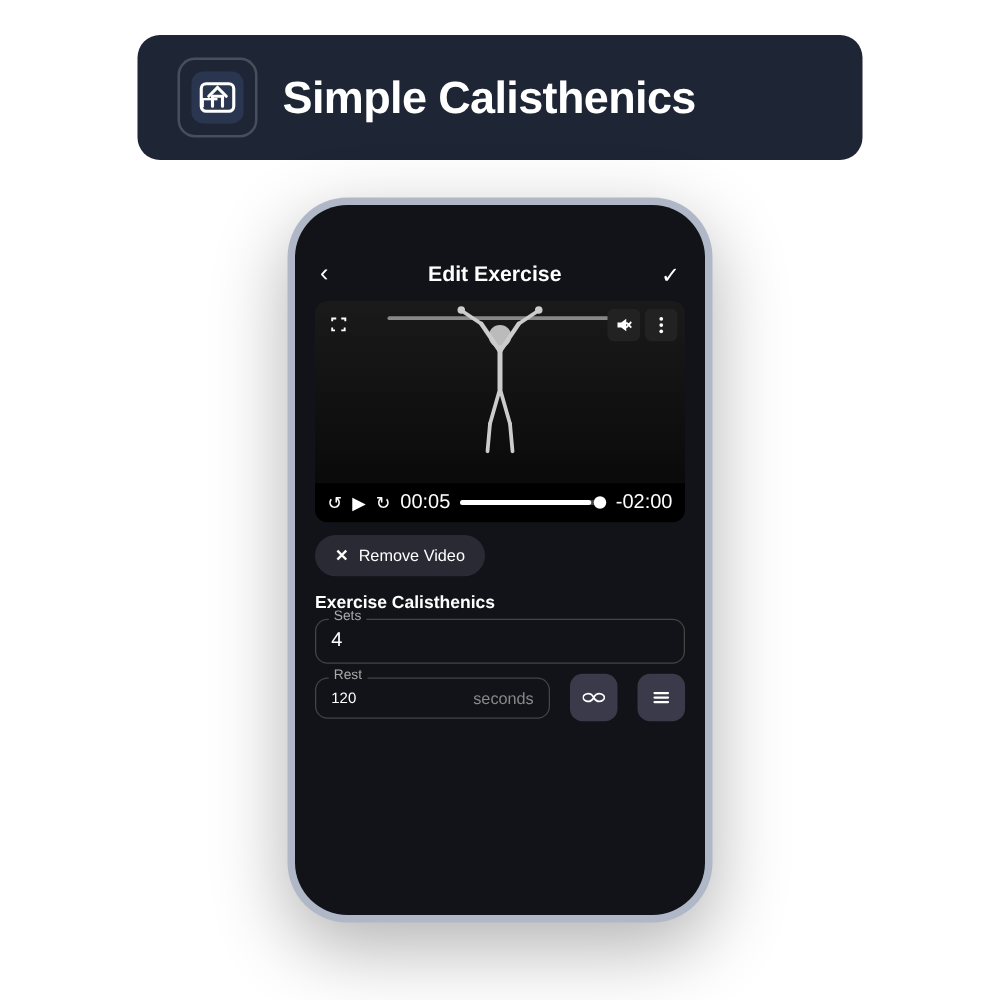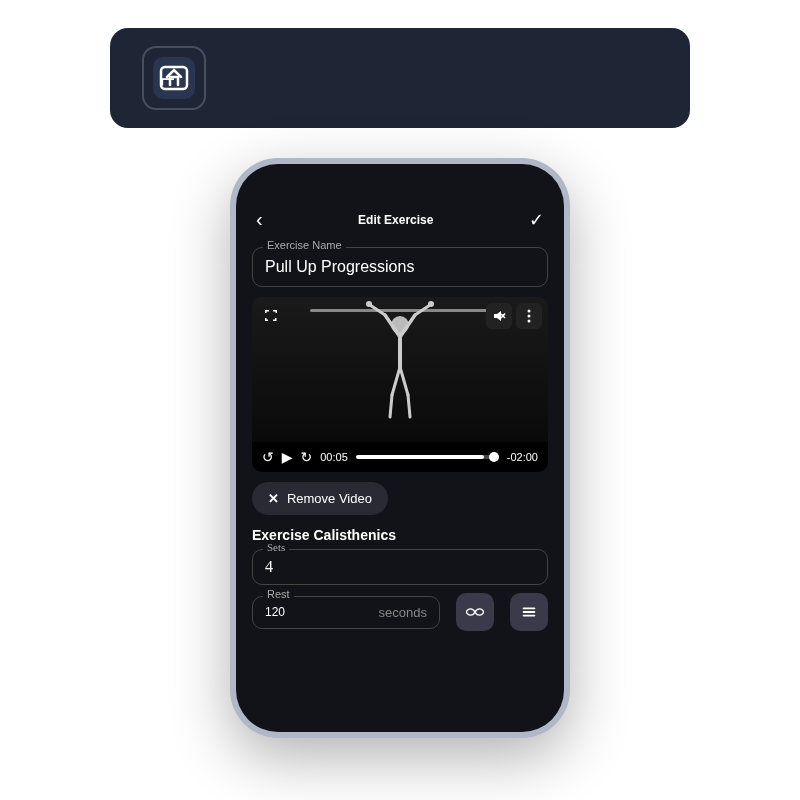--- a/index.html
+++ b/index.html
@@ -110,21 +110,21 @@
     }
 
     .header-back {
       color: #ffffff;
       font-size: 20px;
       cursor: pointer;
     }
 
     .header-title {
       color: #ffffff;
-      font-size: 12px;
+      font-size: 17px;
       font-weight: 600;
       text-align: center;
     }
 
     .header-check {
       color: #ffffff;
       font-size: 18px;
       cursor: pointer;
     }
 
@@ -232,21 +232,21 @@
     }
 
     .ctrl-icon {
       color: #ffffff;
       font-size: 14px;
       cursor: pointer;
     }
 
     .time-text {
       color: #ffffff;
-      font-size: 11px;
+      font-size: 16px;
       font-weight: 500;
     }
 
     .progress-bar-wrap {
       flex: 1;
       height: 4px;
       background: #444;
       border-radius: 2px;
       position: relative;
     }
@@ -302,21 +302,20 @@
       padding: 4px 16px 6px;
     }
 
     
     .sets-field {
       margin: 0 16px 8px;
       border: 1.5px solid #444;
       border-radius: 10px;
       padding: 6px 12px 8px;
       position: relative;
-      font-family: Liberation Serif, serif;
     }
 
     .sets-label {
       position: absolute;
       top: -9px;
       left: 10px;
       background: #111318;
       padding: 0 4px;
       font-size: 11px;
       color: #aaa;
@@ -401,40 +400,37 @@
 <div class="app-banner">
   <div class="app-icon">
     <svg viewBox="0 0 42 42" fill="none" xmlns="http://www.w3.org/2000/svg">
       <rect width="42" height="42" rx="10" fill="#2a3550"></rect>
       <text x="7" y="31" font-size="26" font-weight="900" fill="white" font-family="Arial">⌐</text>
       <rect x="8" y="10" width="26" height="22" rx="4" fill="none" stroke="white" stroke-width="2.5"></rect>
       <path d="M14 20 L21 13 L28 20" stroke="white" stroke-width="2.5" fill="none" stroke-linecap="round"></path>
       <path d="M17 28 L17 20 L25 20 L25 28" stroke="white" stroke-width="2.5" fill="none" stroke-linecap="round" stroke-linejoin="round"></path>
     </svg>
   </div>
+  <span class="app-title">Simple Calisthenics</span>
 </div>
 
 <div class="phone-wrapper">
   <div class="phone">
     <div class="phone-inner">
 
       <div class="notch"></div>
 
       <div class="screen">
 
         <div class="header">
           <span class="header-back">‹</span>
           <span class="header-title">Edit Exercise</span>
           <span class="header-check">✓</span>
         </div>
 
-        <div class="field-container">
-          <span class="field-label">Exercise Name</span>
-          <div class="field-value">Pull Up Progressions</div>
-        </div>
 
         <div class="video-player">
           <div class="video-frame">
 
             <div class="bar-line"></div>
 
             <svg class="person-svg" width="100" height="130" viewBox="0 0 100 130">
 
               <line x1="35" y1="18" x2="20" y2="8" stroke="#ccc" stroke-width="3" stroke-linecap="round"></line>
               <line x1="65" y1="18" x2="80" y2="8" stroke="#ccc" stroke-width="3" stroke-linecap="round"></line>

